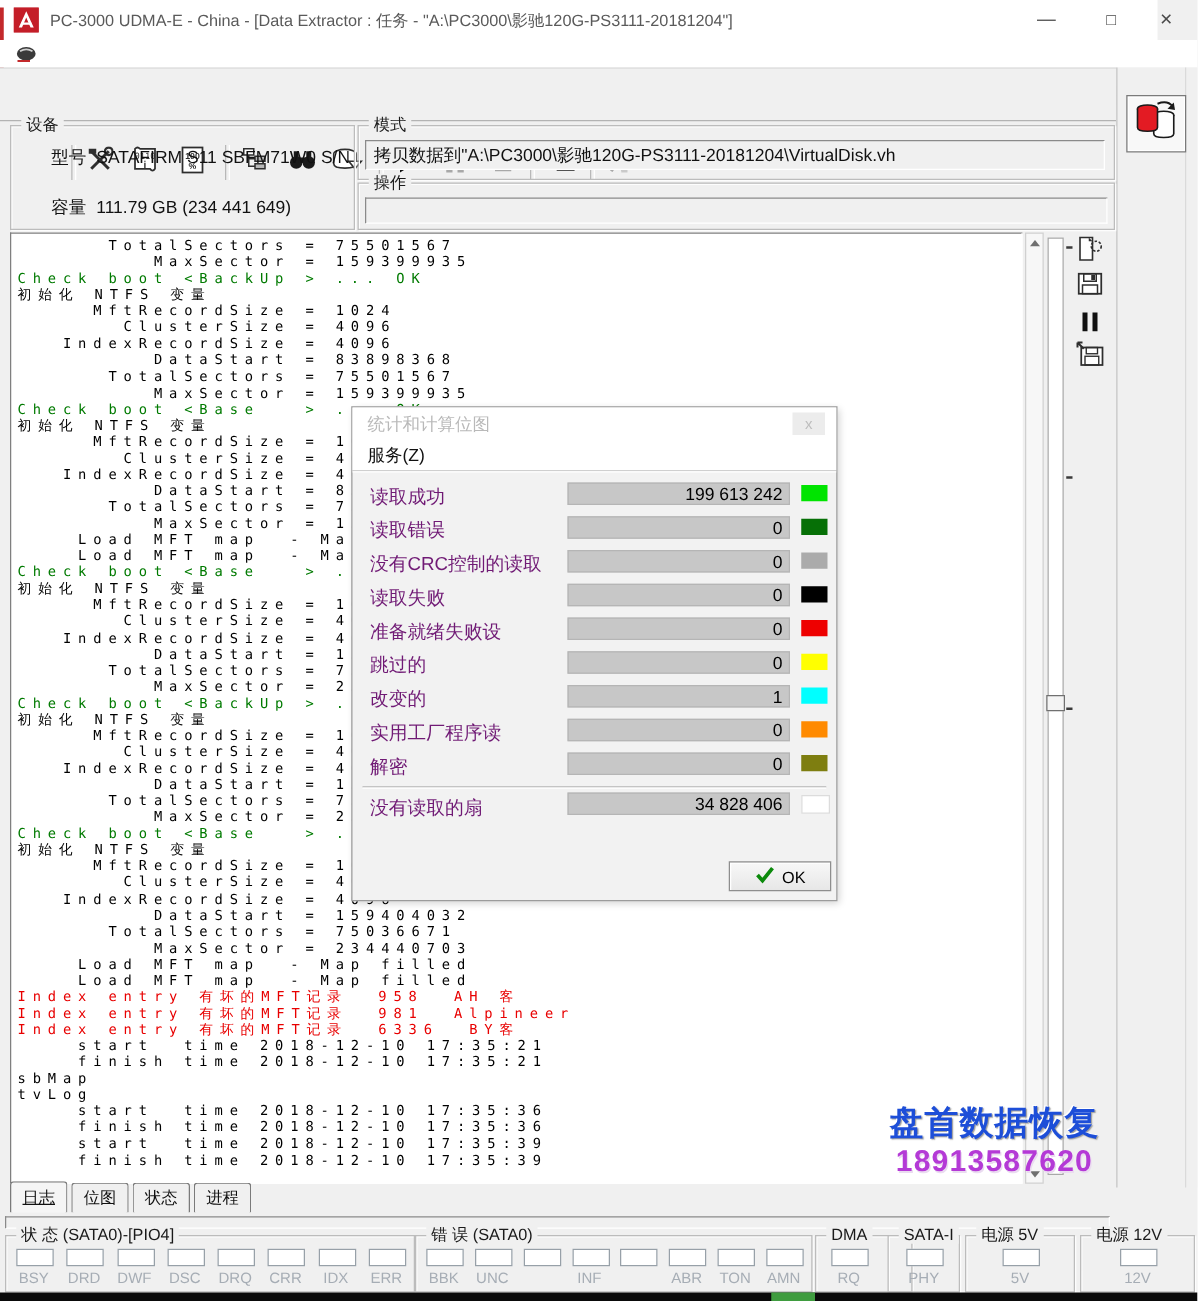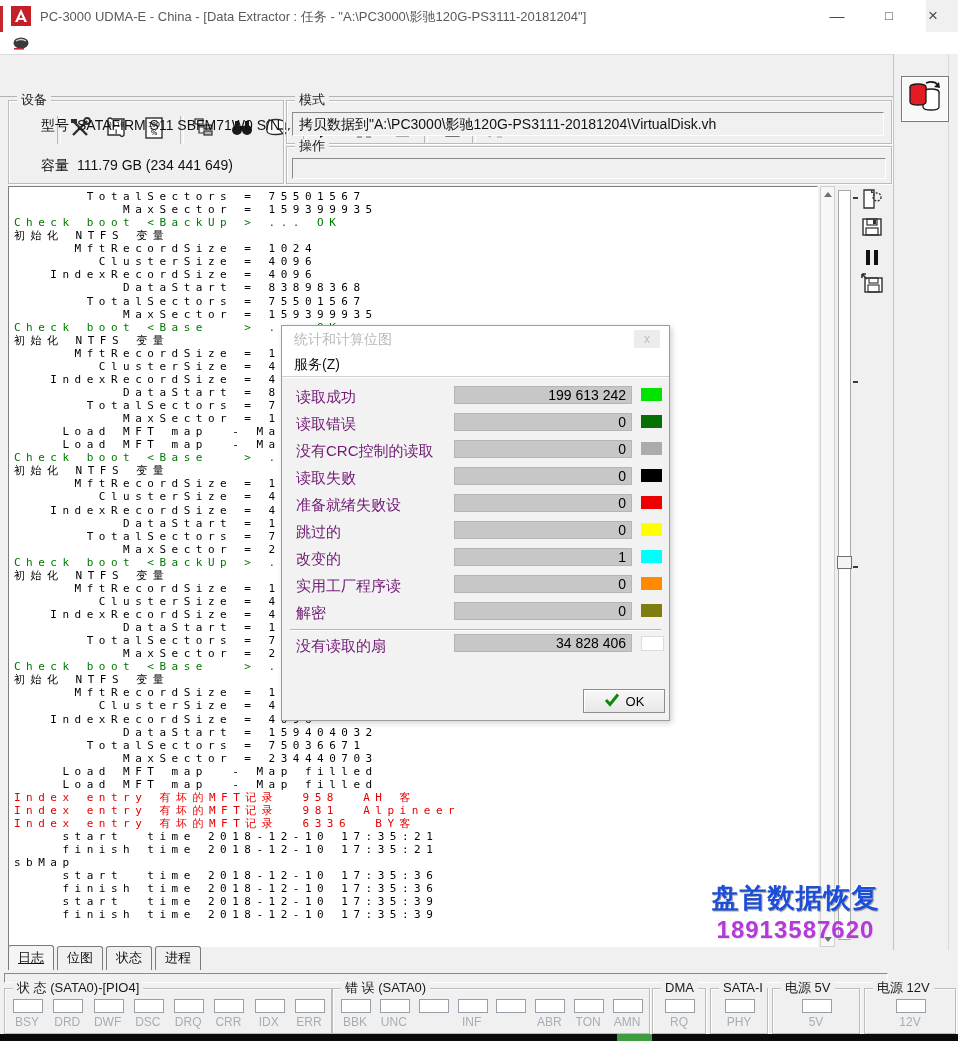--- a/index.html
+++ b/index.html
@@ -310,20 +310,21 @@
         <div class="logline c-k">      TotalSectors = 75036671</div>
         <div class="logline c-k">         MaxSector = 234440703</div>
         <div class="logline c-k">    Load MFT map  - Map filled</div>
         <div class="logline c-k">    Load MFT map  - Map filled</div>
         <div class="logline c-r">Index entry 有坏的MFT记录  958  AH 客</div>
         <div class="logline c-r">Index entry 有坏的MFT记录  981  Alpineer</div>
         <div class="logline c-r">Index entry 有坏的MFT记录  6336  BY客</div>
         <div class="logline c-k">    start  time 2018-12-10 17:35:21</div>
         <div class="logline c-k">    finish time 2018-12-10 17:35:21</div>
         <div class="logline c-k">sbMap</div>
+        <div class="logline c-k">tvLog</div>
         <div class="logline c-k">    start  time 2018-12-10 17:35:36</div>
         <div class="logline c-k">    finish time 2018-12-10 17:35:36</div>
         <div class="logline c-k">    start  time 2018-12-10 17:35:39</div>
         <div class="logline c-k">    finish time 2018-12-10 17:35:39</div>
       </div>
   </div>
 
   <div class="abs log-scrollbar">
     <div class="abs sb-arrow" style="top:0;">
         <span class="tri-up"></span>
@@ -409,21 +410,21 @@
         <div class="ind-label" style="left: 116.571px;">INF</div>
         <div class="ind-box" style="left: 163.429px;"></div>
         <div class="ind-label" style="left: 155.429px;"></div>
         <div class="ind-box" style="left: 202.286px;"></div>
         <div class="ind-label" style="left: 194.286px;">ABR</div>
         <div class="ind-box" style="left: 241.143px;"></div>
         <div class="ind-label" style="left: 233.143px;">TON</div>
         <div class="ind-box" style="left: 280px;"></div>
         <div class="ind-label" style="left: 272px;">AMN</div>
       </div>
-      <div class="abs groupbox stat-group" style="left: 652px; width: 52px;">
+      <div class="abs groupbox stat-group" style="left: 652px; width: 52px; padding-left: 24px;">
         <span class="legend">DMA</span>
         <div class="ind-box" style="left: 12px;"></div>
         <div class="ind-label" style="left: 4px;">RQ</div>
       </div>
       <div class="abs groupbox stat-group" style="left: 710px; width: 56px;">
         <span class="legend">SATA-I</span>
         <div class="ind-box" style="left: 14px;"></div>
         <div class="ind-label" style="left: 6px;">PHY</div>
       </div>
       <div class="abs groupbox stat-group" style="left: 772px; width: 86px;">

